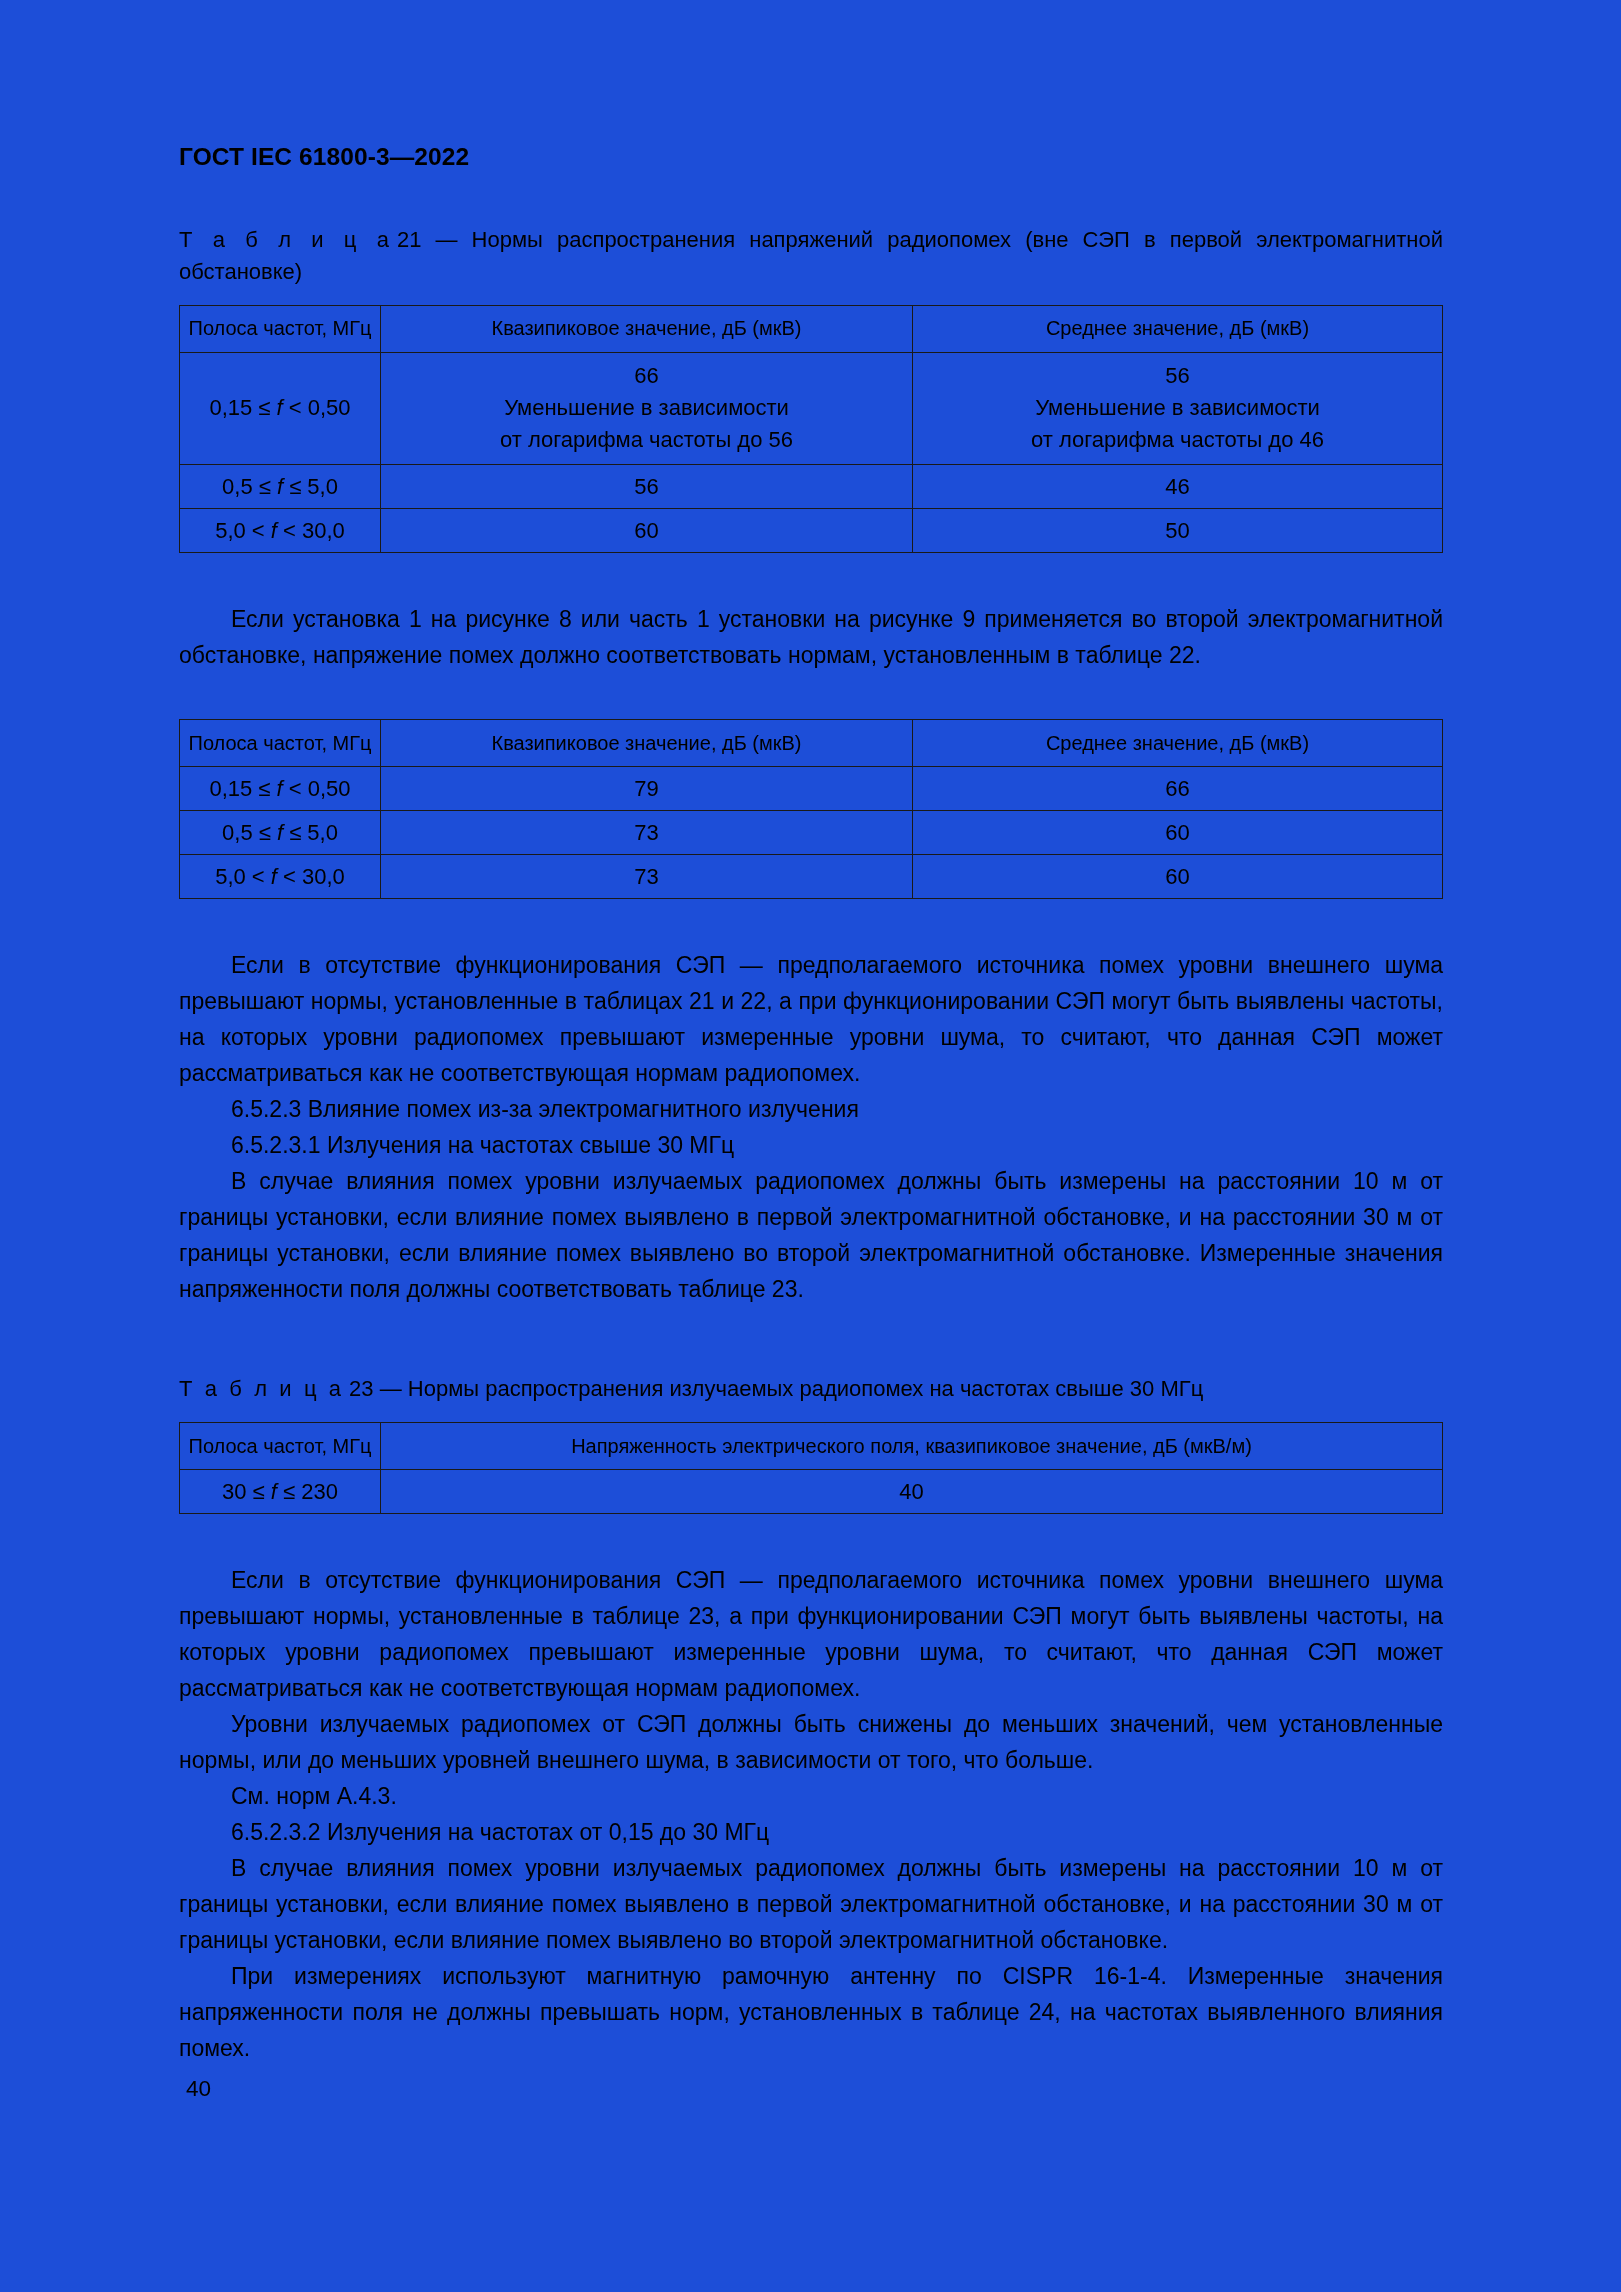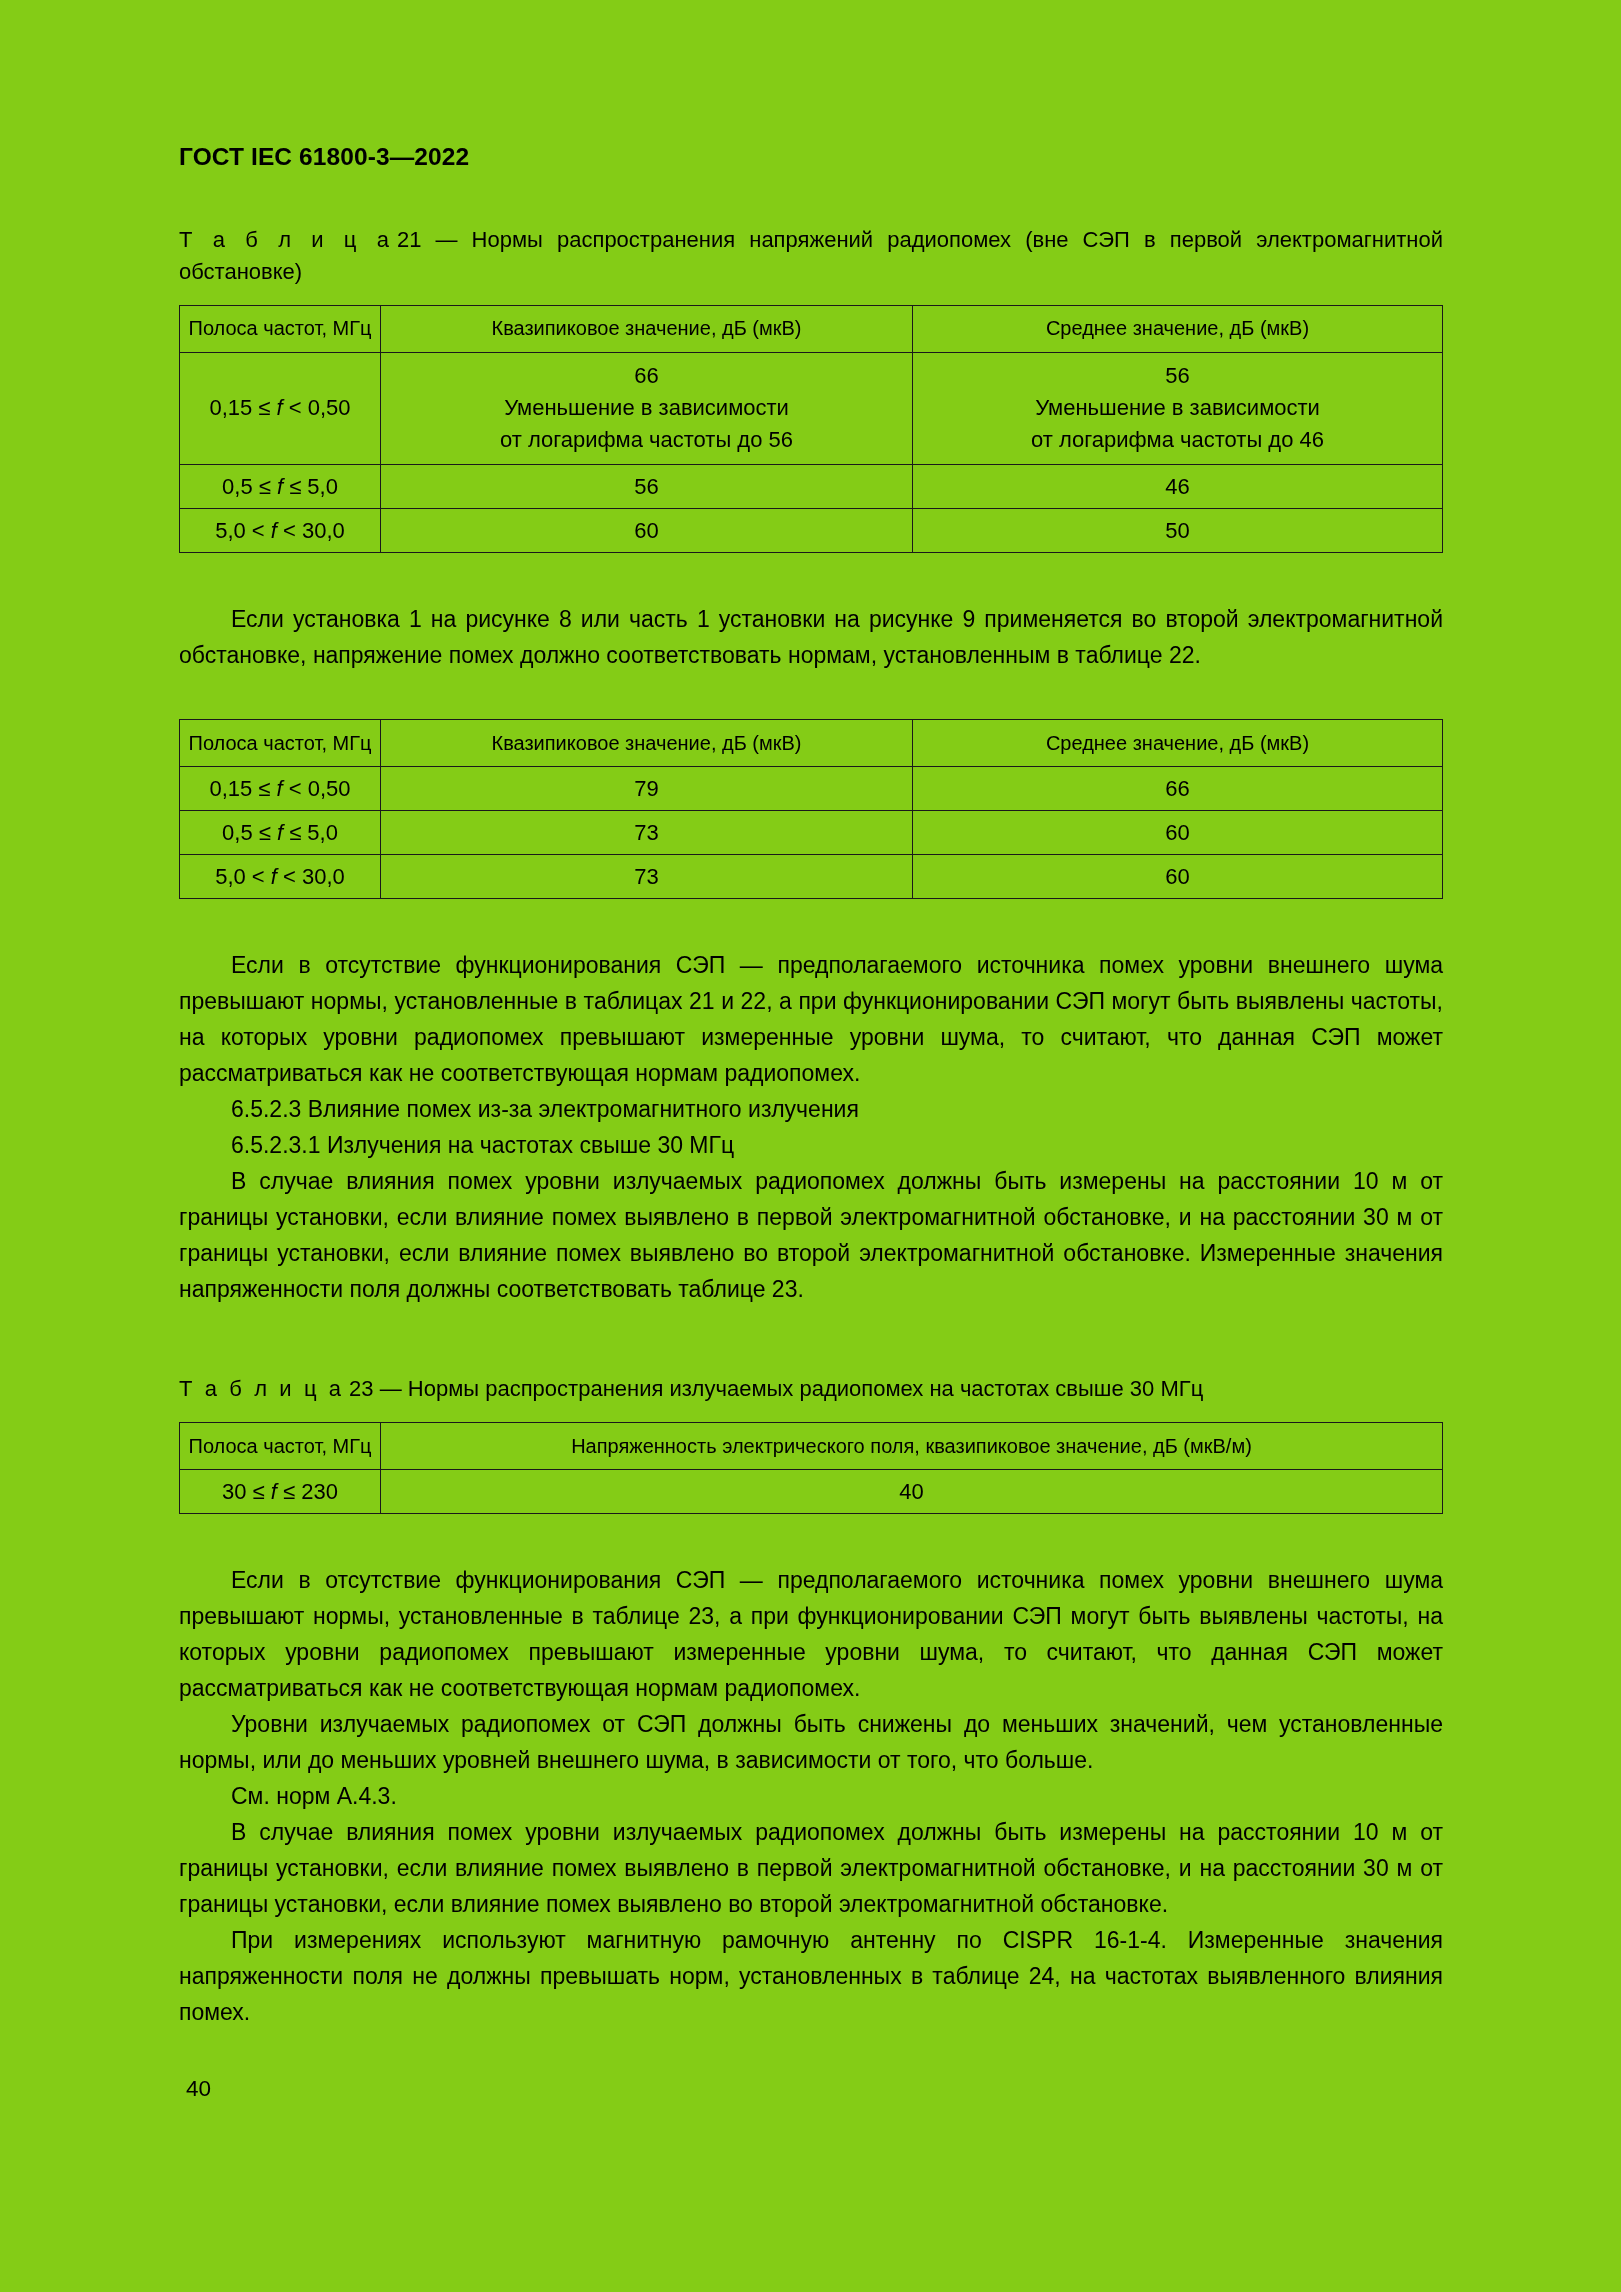--- a/index.html
+++ b/index.html
@@ -8,21 +8,21 @@
     background: #ffffff;
   }
   body {
     font-family: "Liberation Sans", sans-serif;
     color: #000000;
   }
   .page {
     position: relative;
     width: 1621px;
     height: 2293px;
-    background: #84cc16;
+    background: #1d4ed8;
     box-sizing: border-box;
     overflow: hidden;
   }
   .content {
     position: absolute;
     left: 179px;
     top: 143px;
     width: 1264px;
   }
 
@@ -239,20 +239,21 @@
           <td>40</td>
         </tr>
       </tbody>
     </table>
 
     <div class="gap-after-table"></div>
 
     <p class="body indent">Если в отсутствие функционирования СЭП — предполагаемого источника помех уровни внешнего шума превышают нормы, установленные в таблице 23, а при функционировании СЭП могут быть выявлены частоты, на которых уровни радиопомех превышают измеренные уровни шума, то считают, что данная СЭП может рассматриваться как не соответствующая нормам радиопомех.</p>
     <p class="body indent">Уровни излучаемых радиопомех от СЭП должны быть снижены до меньших значений, чем установленные нормы, или до меньших уровней внешнего шума, в зависимости от того, что больше.</p>
     <p class="body indent">См. норм А.4.3.</p>
+    <p class="body indent">6.5.2.3.2 Излучения на частотах от 0,15 до 30 МГц</p>
     <p class="body indent">В случае влияния помех уровни излучаемых радиопомех должны быть измерены на расстоянии 10 м от границы установки, если влияние помех выявлено в первой электромагнитной обстановке, и на расстоянии 30 м от границы установки, если влияние помех выявлено во второй электромагнитной обстановке.</p>
     <p class="body indent">При измерениях используют магнитную рамочную антенну по CISPR 16-1-4. Измеренные значения напряженности поля не должны превышать норм, установленных в таблице 24, на частотах выявленного влияния помех.</p>
 
   </div>
 
   <div class="page-number">40</div>
 </div>
 
 
 </body></html>

